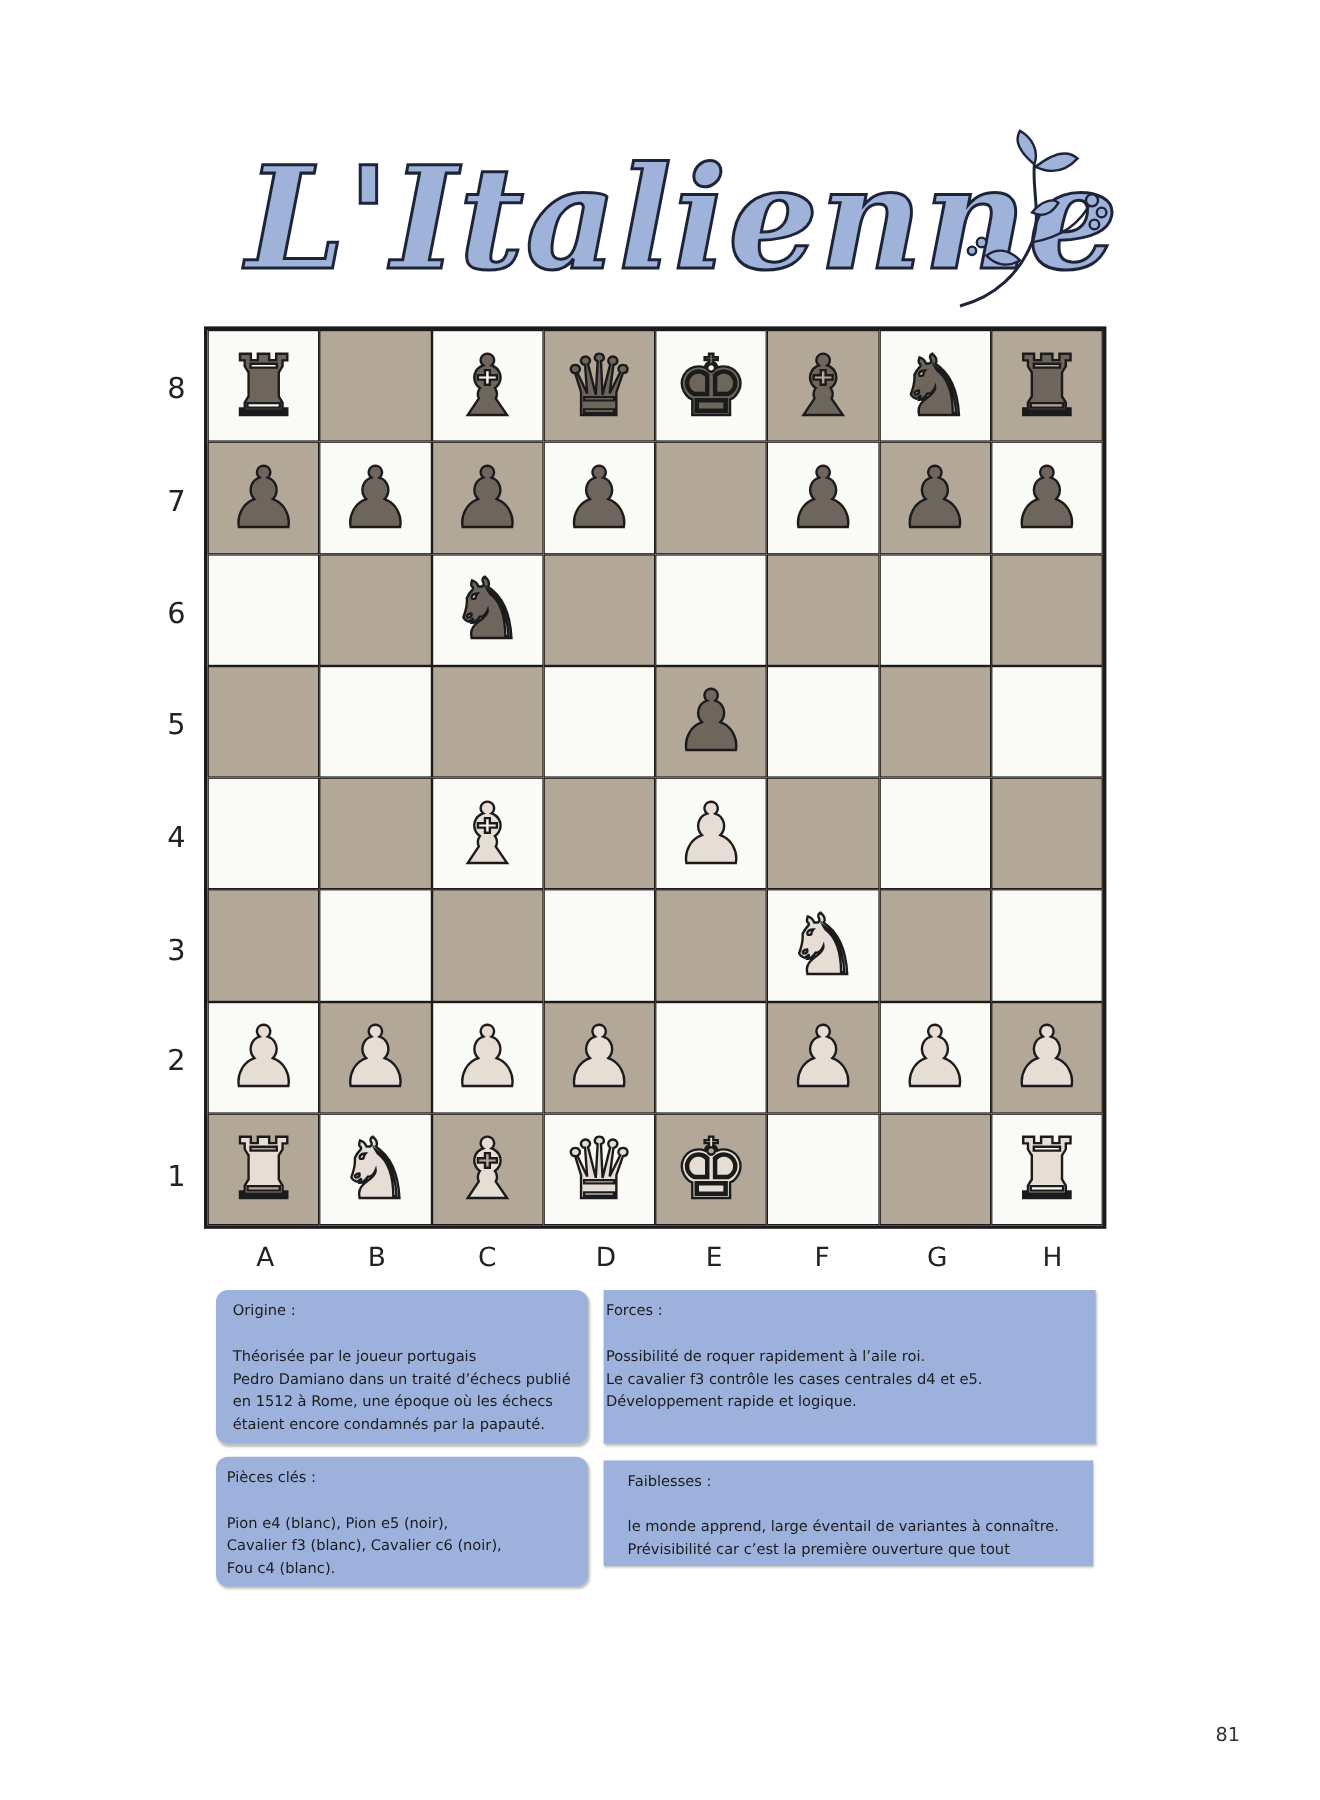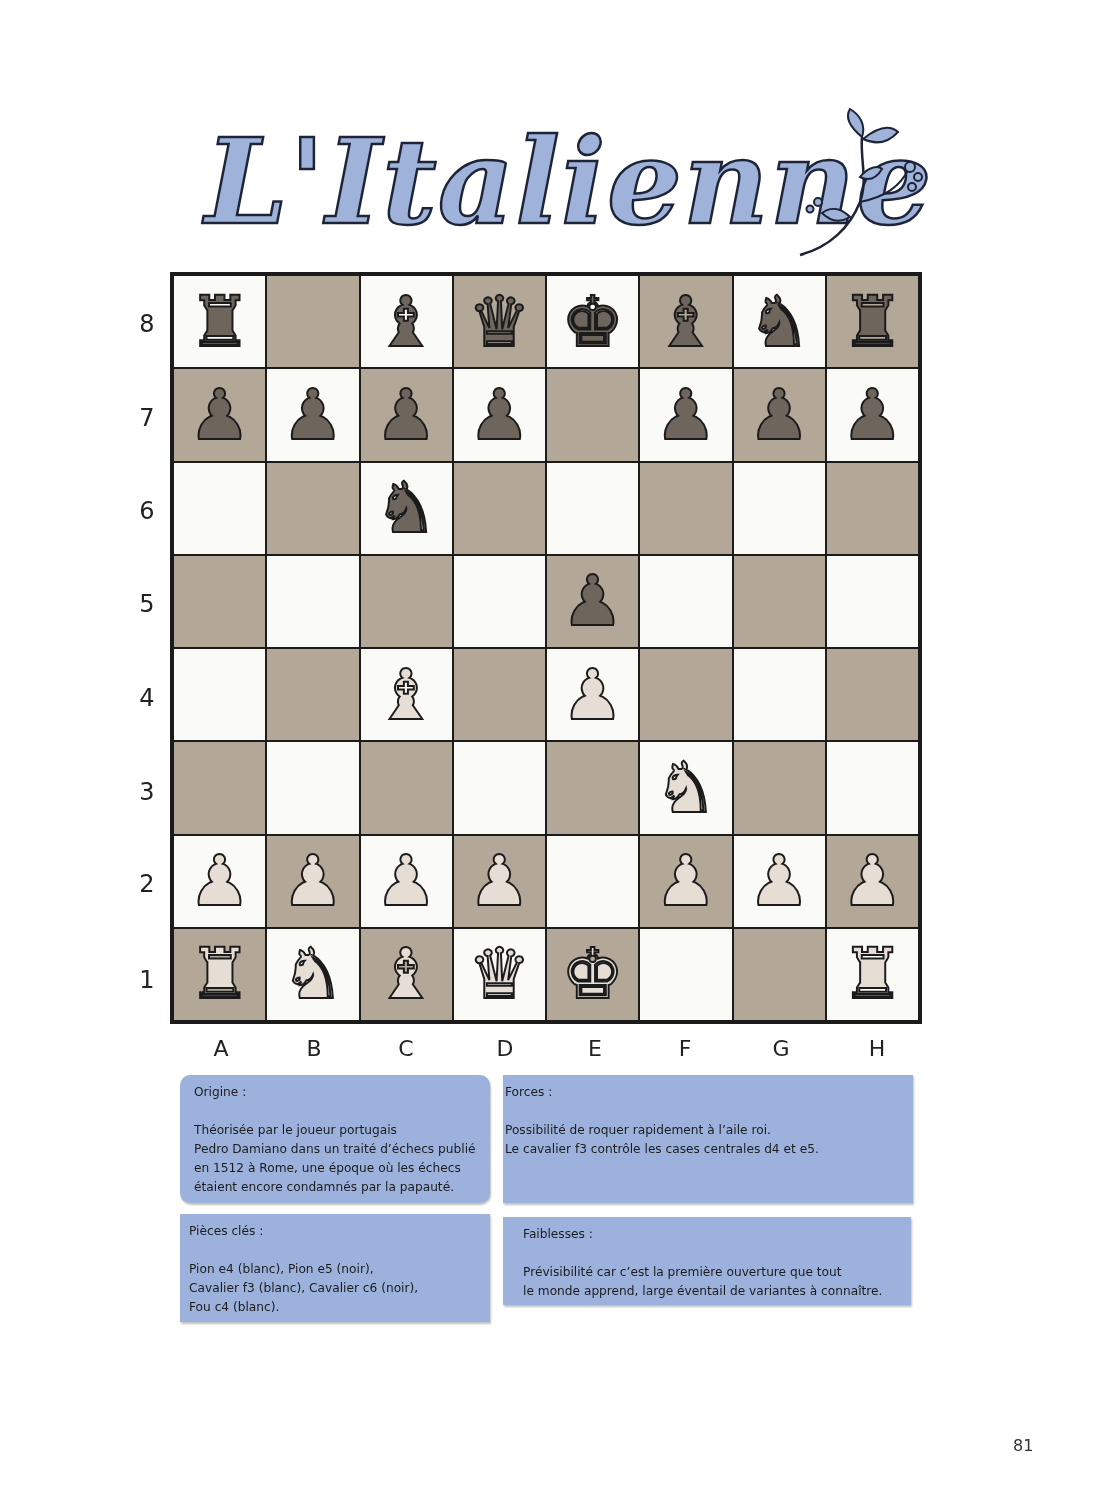--- a/index.html
+++ b/index.html
@@ -42,21 +42,21 @@
 
   .info-box {
     position: absolute; background: #9cb2dd; box-shadow: 1px 2px 2px rgba(0,0,0,0.25);
     font-family: "DejaVu Sans", sans-serif; font-size: 12.2px; line-height: 19px; color: #1c1c1c;
     box-sizing: border-box; padding: 8px 14px;
   }
   .info-box .heading { margin-bottom: 19px; }
   .info-box .line { white-space: nowrap; }
   .box-origine { left: 180px; top: 1075px; width: 310px; height: 128px; border-radius: 10px; }
   .box-forces { left: 503px; top: 1075px; width: 410px; height: 128px; padding-left: 2px; }
-  .box-pieces { left: 180px; top: 1214px; width: 310px; height: 108px; padding-left: 9px; }
+  .box-pieces { left: 180px; top: 1214px; width: 310px; height: 108px; padding-left: 9px; border-radius: 10px; }
   .box-faiblesses { left: 503px; top: 1217px; width: 408px; height: 88px; padding-left: 20px; }
 
   .page-number { position: absolute; left: 1013px; top: 1436px; font-size: 16px; color: #333; }
 </style>
 </head>
 <body>
 
 <div class="title">
   <div class="title-text">L'Italienne</div>
   <svg class="title-ornament" viewBox="0 0 150 150">
@@ -232,28 +232,29 @@
   <div class="line">Théorisée par le joueur portugais</div>
   <div class="line">Pedro Damiano dans un traité d’échecs publié</div>
   <div class="line">en 1512 à Rome, une époque où les échecs</div>
   <div class="line">étaient encore condamnés par la papauté.</div>
 </div>
 
 <div class="info-box box-forces">
   <div class="heading">Forces :</div>
   <div class="line">Possibilité de roquer rapidement à l’aile roi.</div>
   <div class="line">Le cavalier f3 contrôle les cases centrales d4 et e5.</div>
+  <div class="line">Développement rapide et logique.</div>
 </div>
 
 <div class="info-box box-pieces">
   <div class="heading">Pièces clés :</div>
   <div class="line">Pion e4 (blanc), Pion e5 (noir),</div>
   <div class="line">Cavalier f3 (blanc), Cavalier c6 (noir),</div>
   <div class="line">Fou c4 (blanc).</div>
 </div>
 
 <div class="info-box box-faiblesses">
   <div class="heading">Faiblesses :</div>
+  <div class="line">le monde apprend, large éventail de variantes à connaître.</div>
   <div class="line">Prévisibilité car c’est la première ouverture que tout</div>
-  <div class="line">le monde apprend, large éventail de variantes à connaître.</div>
 </div>
 
 <div class="page-number">81</div>
 
 </body></html>

